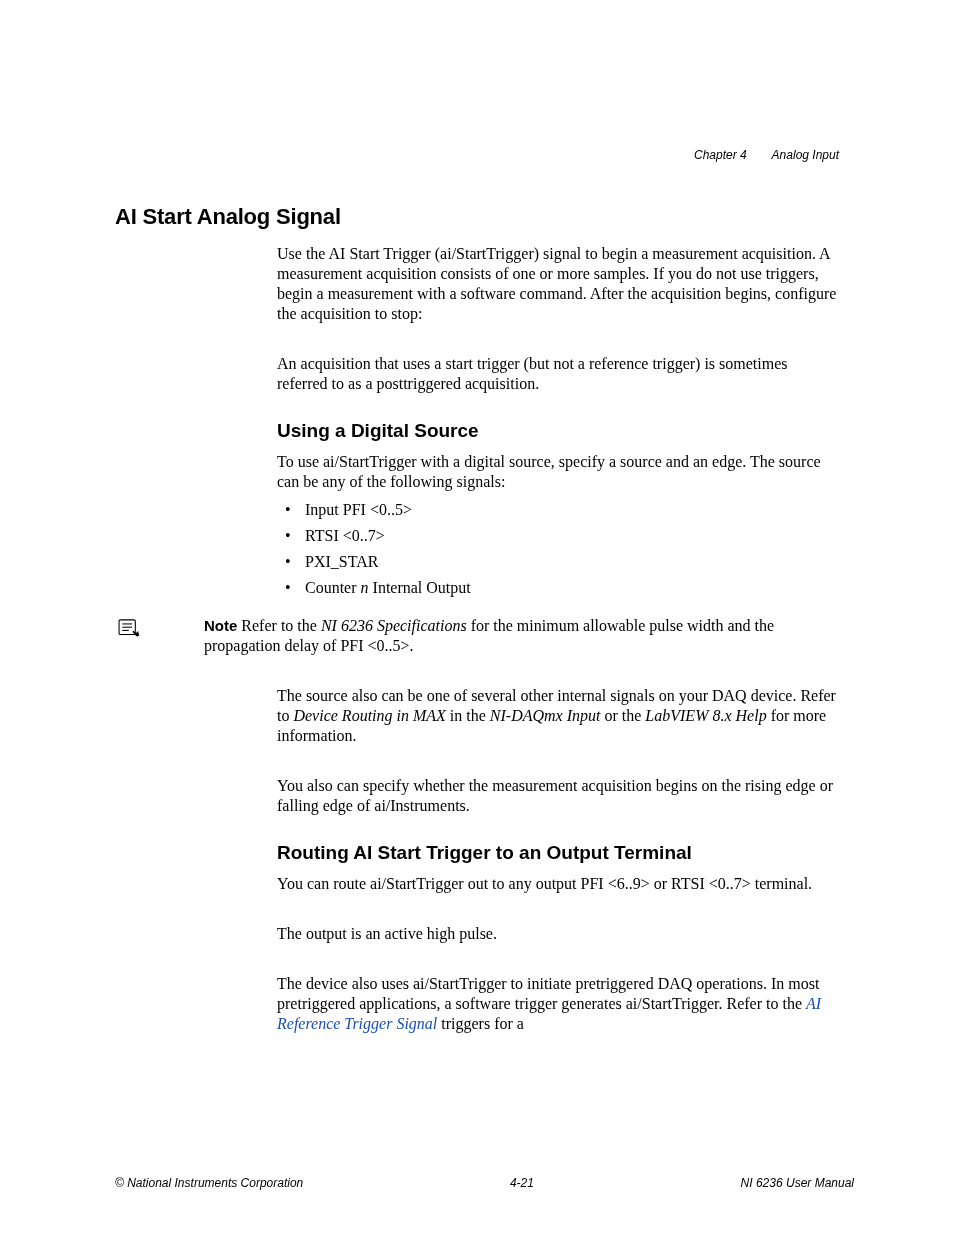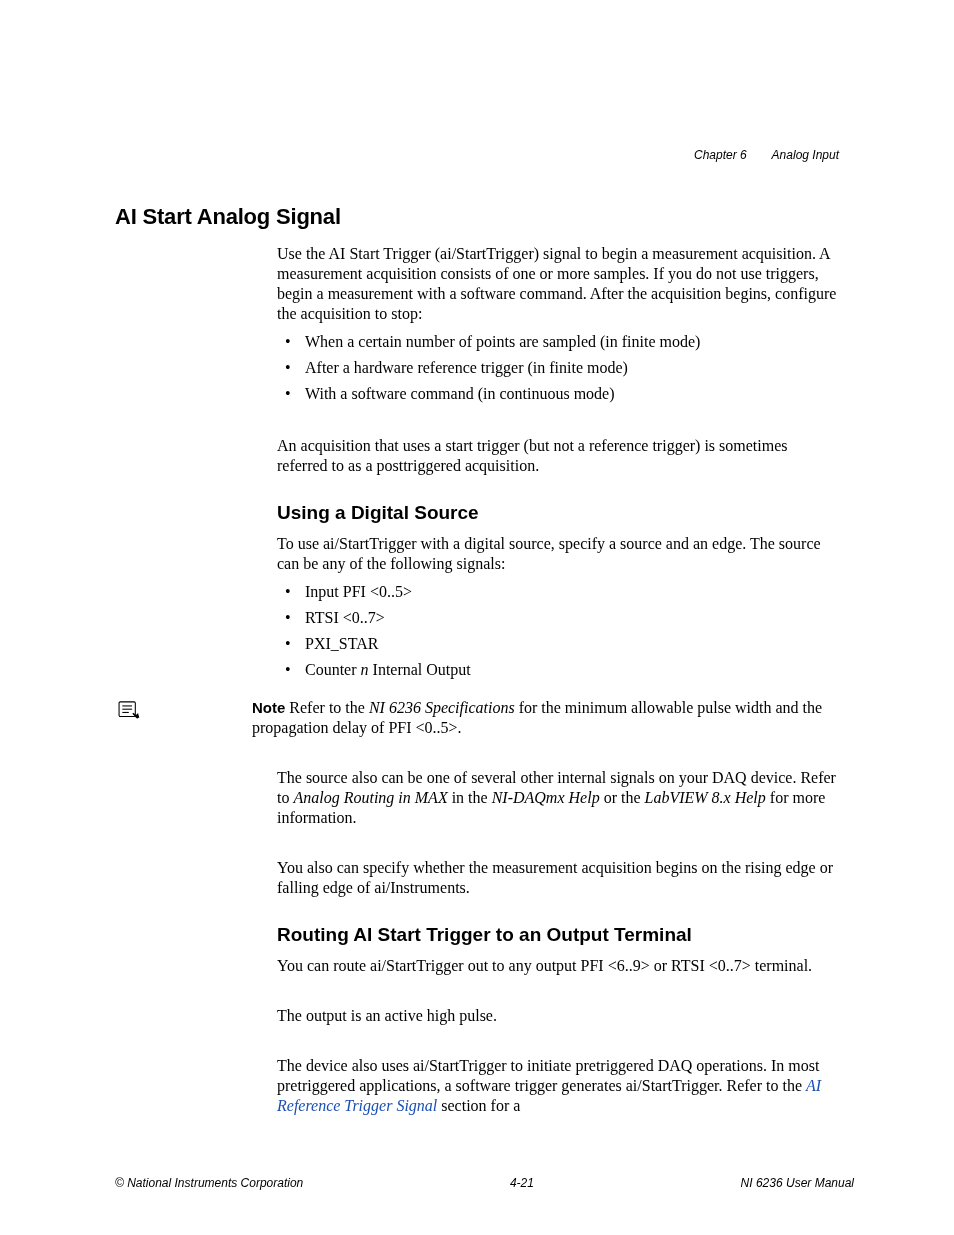--- a/index.html
+++ b/index.html
@@ -70,21 +70,21 @@
     align-items: flex-start;
     margin: 16px 0 10px 0;
   }
   .note-icon {
     width: 60px;
     flex-shrink: 0;
     padding-top: 1px;
   }
   .note-icon svg { width: 26px; height: 22px; }
   .note-text {
-    margin-left: 77px;
+    margin-left: 29px;
     font-size: 16px;
     line-height: 1.25;
   }
   .note-text .label { font-weight: bold; font-family: Arial, Helvetica, sans-serif; font-size: 15px; }
   .ital { font-style: italic; }
   .link { color: #1a4fb3; font-style: italic; }
   .footer {
     position: absolute;
     bottom: 45px;
     left: 115px;
@@ -99,33 +99,28 @@
   .footer .pnum { text-align: center; flex: 1; }
   .footer .manual { text-align: right; }
   .i { font-style: italic; }
 </style>
 </head>
 <body>
 
 <div class="page">
 
   <div class="header">
-    <span class="chap">Chapter 6</span>
+    <span class="chap">Chapter 4</span>
     <span>Analog Input</span>
   </div>
 
   <h1 class="h1">AI Start Analog Signal</h1>
 
   <div class="content">
     <p class="para">Use the AI Start Trigger (ai/StartTrigger) signal to begin a measurement acquisition. A measurement acquisition consists of one or more samples. If you do not use triggers, begin a measurement with a software command. After the acquisition begins, configure the acquisition to stop:</p>
-    <ul class="blist">
-      <li>When a certain number of points are sampled (in finite mode)</li>
-      <li>After a hardware reference trigger (in finite mode)</li>
-      <li>With a software command (in continuous mode)</li>
-    </ul>
     <p class="para gap">An acquisition that uses a start trigger (but not a reference trigger) is sometimes referred to as a posttriggered acquisition.</p>
 
     <h2 class="h2">Using a Digital Source</h2>
     <p class="para">To use ai/StartTrigger with a digital source, specify a source and an edge. The source can be any of the following signals:</p>
     <ul class="blist">
       <li>Input PFI &lt;0..5&gt;</li>
       <li>RTSI &lt;0..7&gt;</li>
       <li>PXI_STAR</li>
       <li><span>Counter </span><span class="i">n</span><span> Internal Output</span></li>
     </ul>
@@ -144,29 +139,29 @@
         </g>
       </svg>
     </div>
     <div class="note-text">
       <span class="label">Note</span><span>   Refer to the </span><span class="ital">NI 6236 Specifications</span><span> for the minimum allowable pulse width and the propagation delay of PFI &lt;0..5&gt;.</span>
     </div>
   </div>
 
   <div class="content">
     <p class="para gap">
-      <span>The source also can be one of several other internal signals on your DAQ device. Refer to </span><span class="ital">Analog Routing in MAX</span><span> in the </span><span class="ital">NI-DAQmx Help</span><span> or the </span><span class="ital">LabVIEW 8.x Help</span><span> for more information.</span>
+      <span>The source also can be one of several other internal signals on your DAQ device. Refer to </span><span class="ital">Device Routing in MAX</span><span> in the </span><span class="ital">NI-DAQmx Input</span><span> or the </span><span class="ital">LabVIEW 8.x Help</span><span> for more information.</span>
     </p>
     <p class="para gap">You also can specify whether the measurement acquisition begins on the rising edge or falling edge of ai/Instruments.</p>
 
     <h2 class="h2">Routing AI Start Trigger to an Output Terminal</h2>
     <p class="para">You can route ai/StartTrigger out to any output PFI &lt;6..9&gt; or RTSI &lt;0..7&gt; terminal.</p>
     <p class="para gap">The output is an active high pulse.</p>
     <p class="para gap">
-      <span>The device also uses ai/StartTrigger to initiate pretriggered DAQ operations. In most pretriggered applications, a software trigger generates ai/StartTrigger. Refer to the </span><a class="link">AI Reference Trigger Signal</a><span> section for a</span>
+      <span>The device also uses ai/StartTrigger to initiate pretriggered DAQ operations. In most pretriggered applications, a software trigger generates ai/StartTrigger. Refer to the </span><a class="link">AI Reference Trigger Signal</a><span> triggers for a</span>
     </p>
   </div>
 
   <div class="footer">
     <span class="copy">© National Instruments Corporation</span>
     <span class="pnum">4-21</span>
     <span class="manual">NI 6236 User Manual</span>
   </div>
 
 </div>

